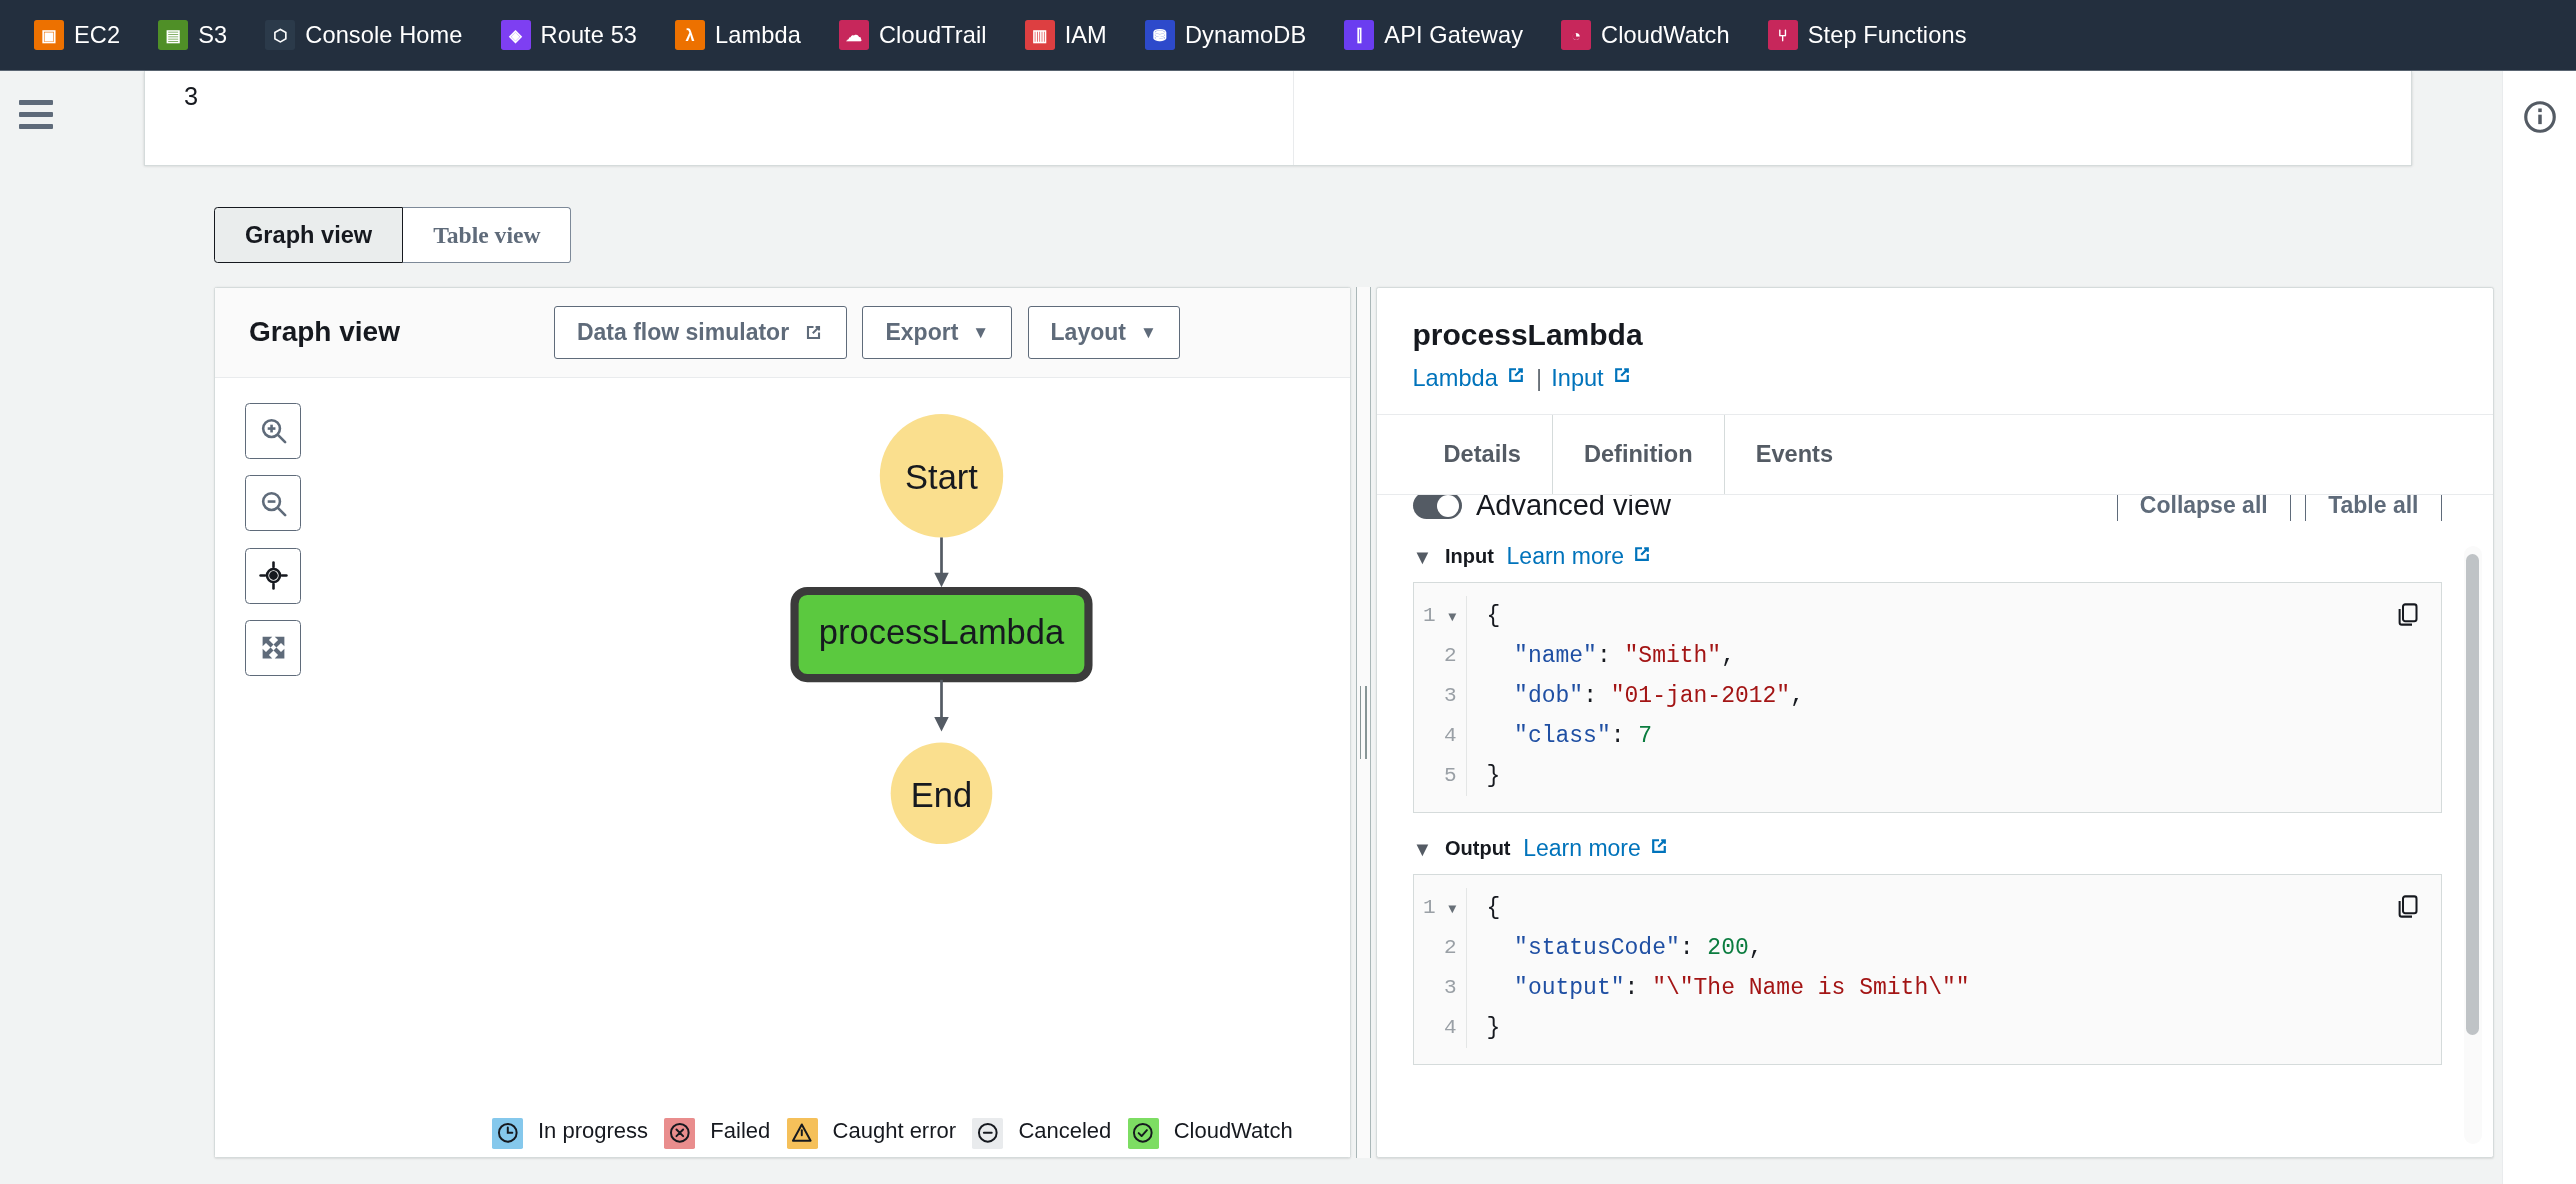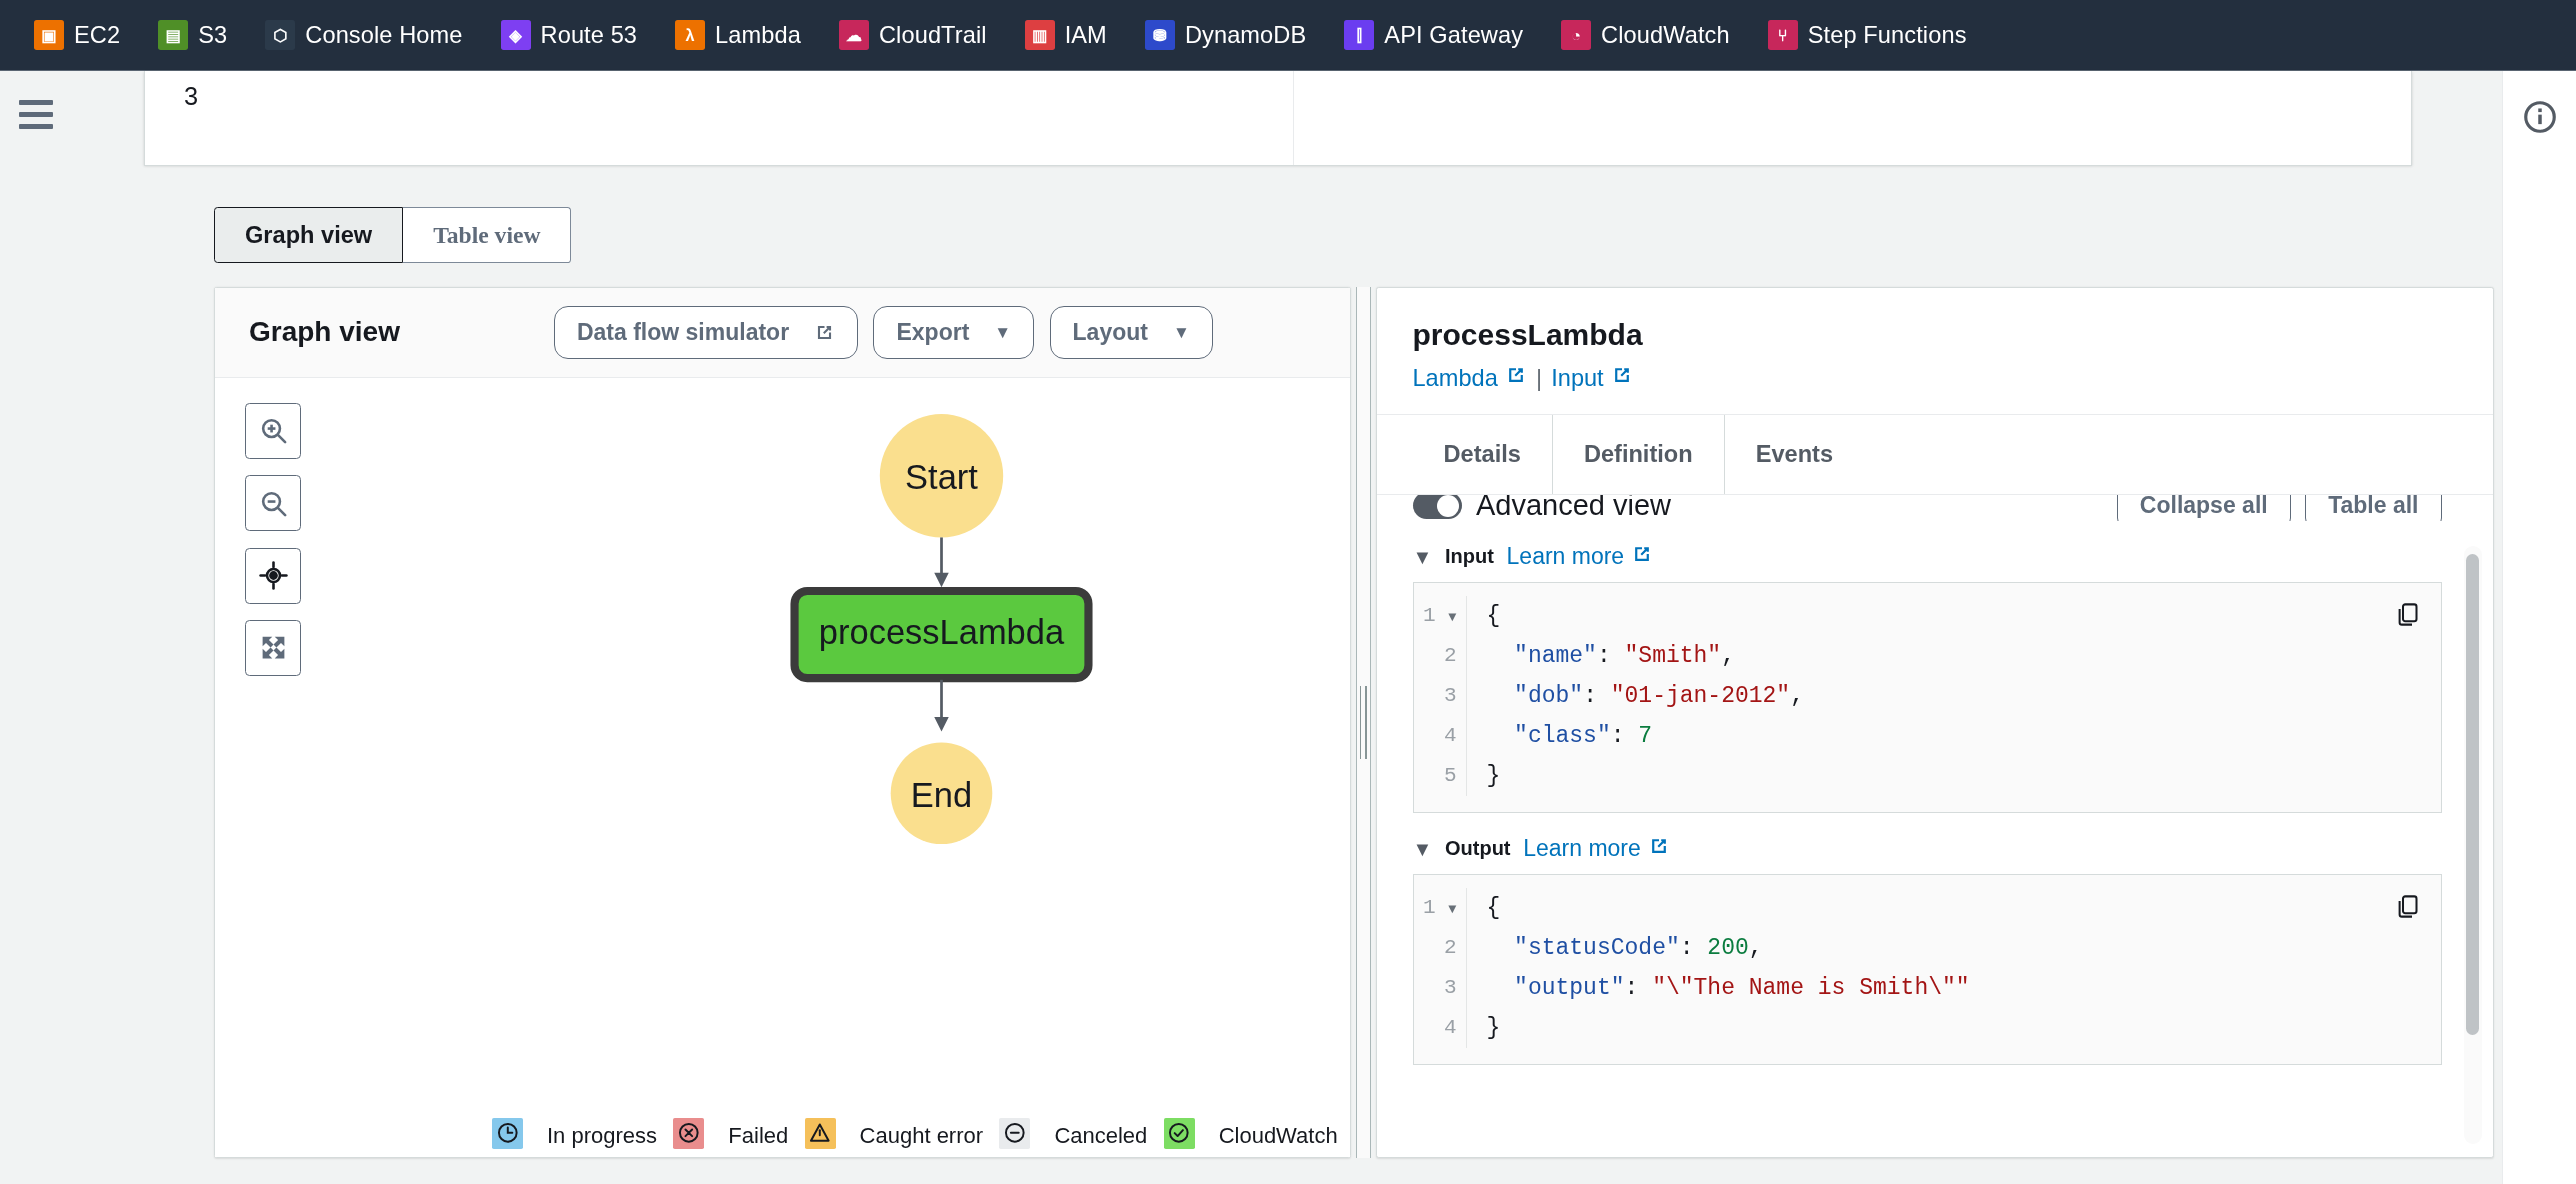--- a/index.html
+++ b/index.html
@@ -85,22 +85,22 @@
   .gp-header {
     height: 90px; background: #fafafa;
     display: flex; align-items: center;
     padding: 0 0 0 34px; gap: 0;
     border-bottom: 0.9px solid #e9ebed;
   }
   .gp-title { font-size: 28px; font-weight: bold; color: #16191f; }
   .gp-actions { display: flex; gap: 15.4px; margin-left: 154px; }
   .btn {
     height: 53px; padding: 0 22px;
-    display: flex; align-items: center; justify-content: center; gap: 25px;
-    border: 1.8px solid #5f6b7a; border-radius: 14px;
+    display: flex; align-items: center; justify-content: center; gap: 14px;
+    border: 1.8px solid #5f6b7a; border-radius: 3px;
     background: #ffffff; color: #5f6b7a;
     font-size: 23px; font-weight: bold; cursor: pointer; white-space: nowrap;
   }
   .extlink-icon { display: inline-block; width: 21px; height: 21px; }
   .caret { font-size: 17px; line-height: 1; }
 
   .gp-canvas { position: relative; flex: 1 1 auto; overflow: hidden; background: #fff; }
   .zoomctl { position: absolute; left: 30px; top: 25.4px; display: flex; flex-direction: column; gap: 16.3px; }
   .zoombtn {
     width: 56px; height: 56px;
@@ -108,21 +108,21 @@
     display: flex; align-items: center; justify-content: center; cursor: pointer;
   }
 
   .diagram { position: absolute; left: 536px; top: 27px; }
 
   .legend {
     position: absolute; left: 0; bottom: 0; width: 100%;
     height: 47px; display: flex; align-items: center; gap: 16.3px;
     padding-left: 277px; background: #ffffff;
   }
-  .legitem { display: flex; align-items: flex-end; gap: 24px; }
+  .legitem { display: flex; align-items: flex-start; gap: 15px; }
   .legbox {
     width: 31px; height: 31px; display: flex;
     align-items: center; justify-content: center; border-radius: 1.8px;
   }
   .leglabel { font-size: 22px; color: #16191f; white-space: nowrap; }
 
   
   .handle {
     width: 24.5px; flex: 0 0 24.5px; align-self: stretch;
     display: flex; align-items: center; justify-content: center;

